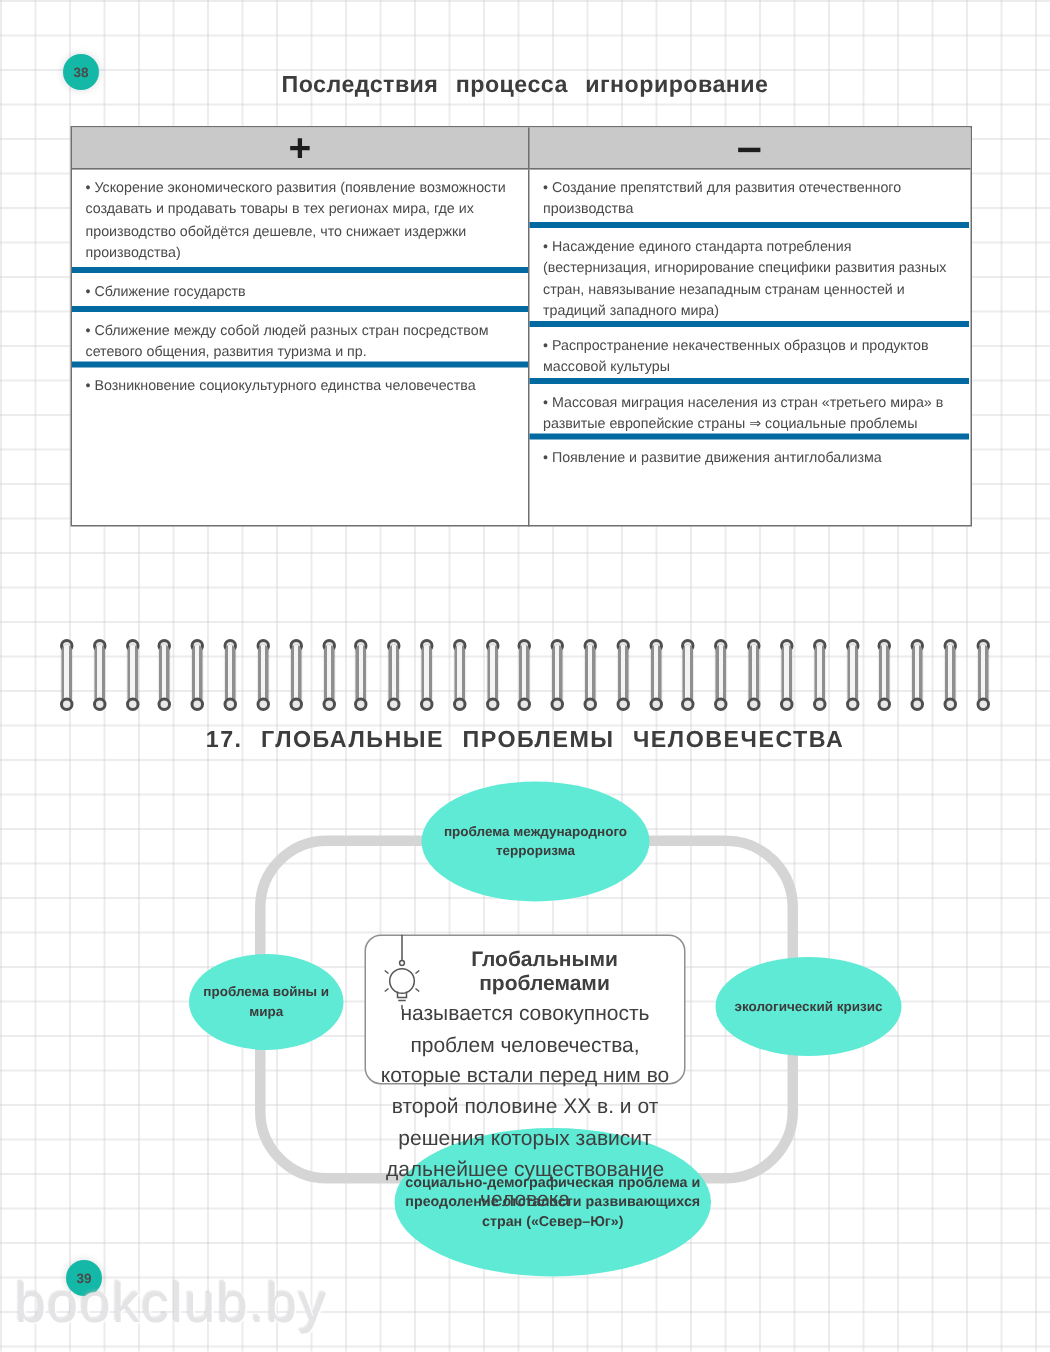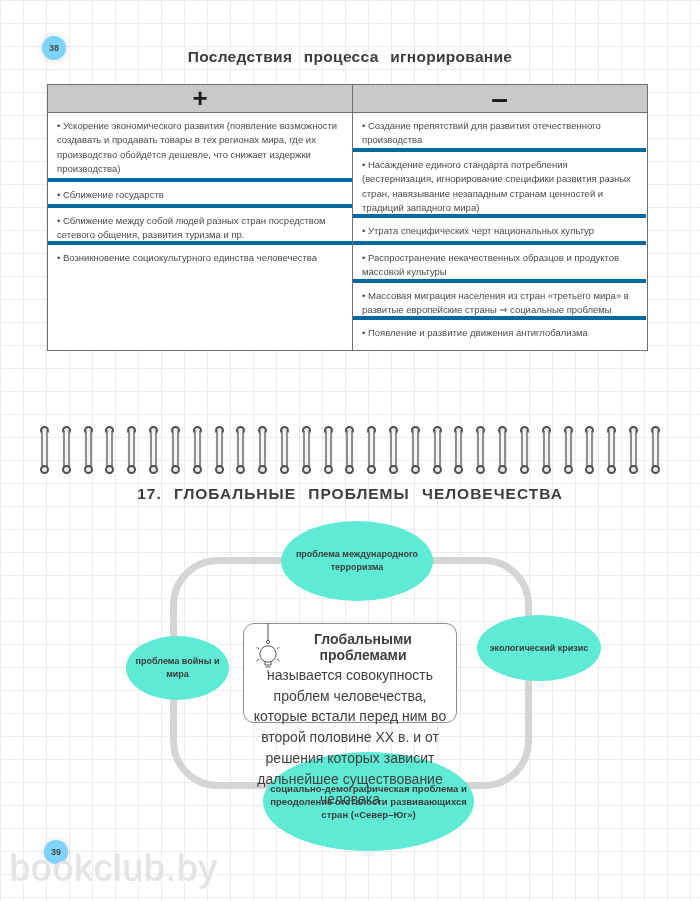--- a/index.html
+++ b/index.html
@@ -9,21 +9,21 @@
     background-color:#ffffff;
     background-image:
       linear-gradient(to right, rgba(205,205,212,.38) 1px, transparent 1px),
       linear-gradient(to bottom, rgba(205,205,212,.38) 1px, transparent 1px);
     background-size:23px 23px;
   }
   .abs{position:absolute;}
   
   .page-badge{
     width:24px;height:24px;border-radius:50%;
-    background:#7dd3fc;box-shadow:0 0 6px rgba(0,0,0,.15);
+    background:#14b8a6;box-shadow:0 0 6px rgba(0,0,0,.15);
     display:flex;align-items:center;justify-content:center;
     font-size:9px;font-weight:bold;color:#4a4a4a;
   }
   
   .sec-title{
     width:700px;text-align:center;
     font-size:15.5px;font-weight:bold;color:#3d3d3d;
     word-spacing:7px;letter-spacing:.3px;
   }
   
@@ -72,21 +72,21 @@
     border:7px solid #d5d5d5;border-radius:48px;background:transparent;
   }
   .node{
     border-radius:50%;background:#5eead4;
     display:flex;align-items:center;justify-content:center;text-align:center;
     font-size:9px;font-weight:bold;color:#3c3c3c;line-height:1.4;
     padding:4px;box-sizing:border-box;
   }
   .node-top{left:281px;top:521px;width:152px;height:80px;}
   .node-left{left:126px;top:636px;width:103px;height:64px;}
-  .node-right{left:477px;top:615px;width:124px;height:66px;}
+  .node-right{left:477px;top:638px;width:124px;height:66px;}
   .node-bottom{left:251px;top:752px;width:211px;height:99px;font-size:9.5px;margin-left:12px;}
   .center-box{
     left:243px;top:623px;width:214px;height:100px;box-sizing:border-box;
     background:#fff;border:1.2px solid #8f8f8f;border-radius:11px;
     padding:7px 8px 4px 8px;text-align:center;color:#3f3f3f;
   }
   .center-box .cb-title{font-size:14px;font-weight:bold;margin-left:26px;margin-bottom:2px;}
   .center-box .cb-text{font-size:14px;line-height:1.48;}
   .bulb{position:absolute;left:12px;top:-1px;}
   
@@ -111,21 +111,20 @@
   <div class="t-body">
     <div class="t-col left">
       <div class="t-cell pl-r1">Ускорение экономического развития (появление возможности создавать и продавать товары в тех регионах мира, где их производство обойдётся дешевле, что снижает издержки производства)</div>
       <div class="t-cell pl-r2">Сближение государств</div>
       <div class="t-cell pl-r3">Сближение между собой людей разных стран посредством сетевого общения, развития туризма и пр.</div>
       <div class="t-cell pl-r4">Возникновение социокультурного единства человечества</div>
     </div>
     <div class="t-col right">
       <div class="t-cell mn-r1">Создание препятствий для развития отечественного производства</div>
       <div class="t-cell mn-r2">Насаждение единого стандарта потребления (вестернизация, игнорирование специфики развития разных стран, навязывание незападным странам ценностей и традиций западного мира)</div>
-      <div class="t-cell mn-r3">Утрата специфических черт национальных культур</div>
       <div class="t-cell mn-r4">Распространение некачественных образцов и продуктов массовой культуры</div>
       <div class="t-cell mn-r5">Массовая миграция населения из стран «третьего мира» в развитые европейские страны ⇒ социальные проблемы</div>
       <div class="t-cell mn-r6">Появление и развитие движения антиглобализма</div>
     </div>
   </div>
 </div>
 
 <div class="abs spiral-strip" id="spiralStrip">
     <div class="spiral-loop">
       <span class="ring top"></span>

